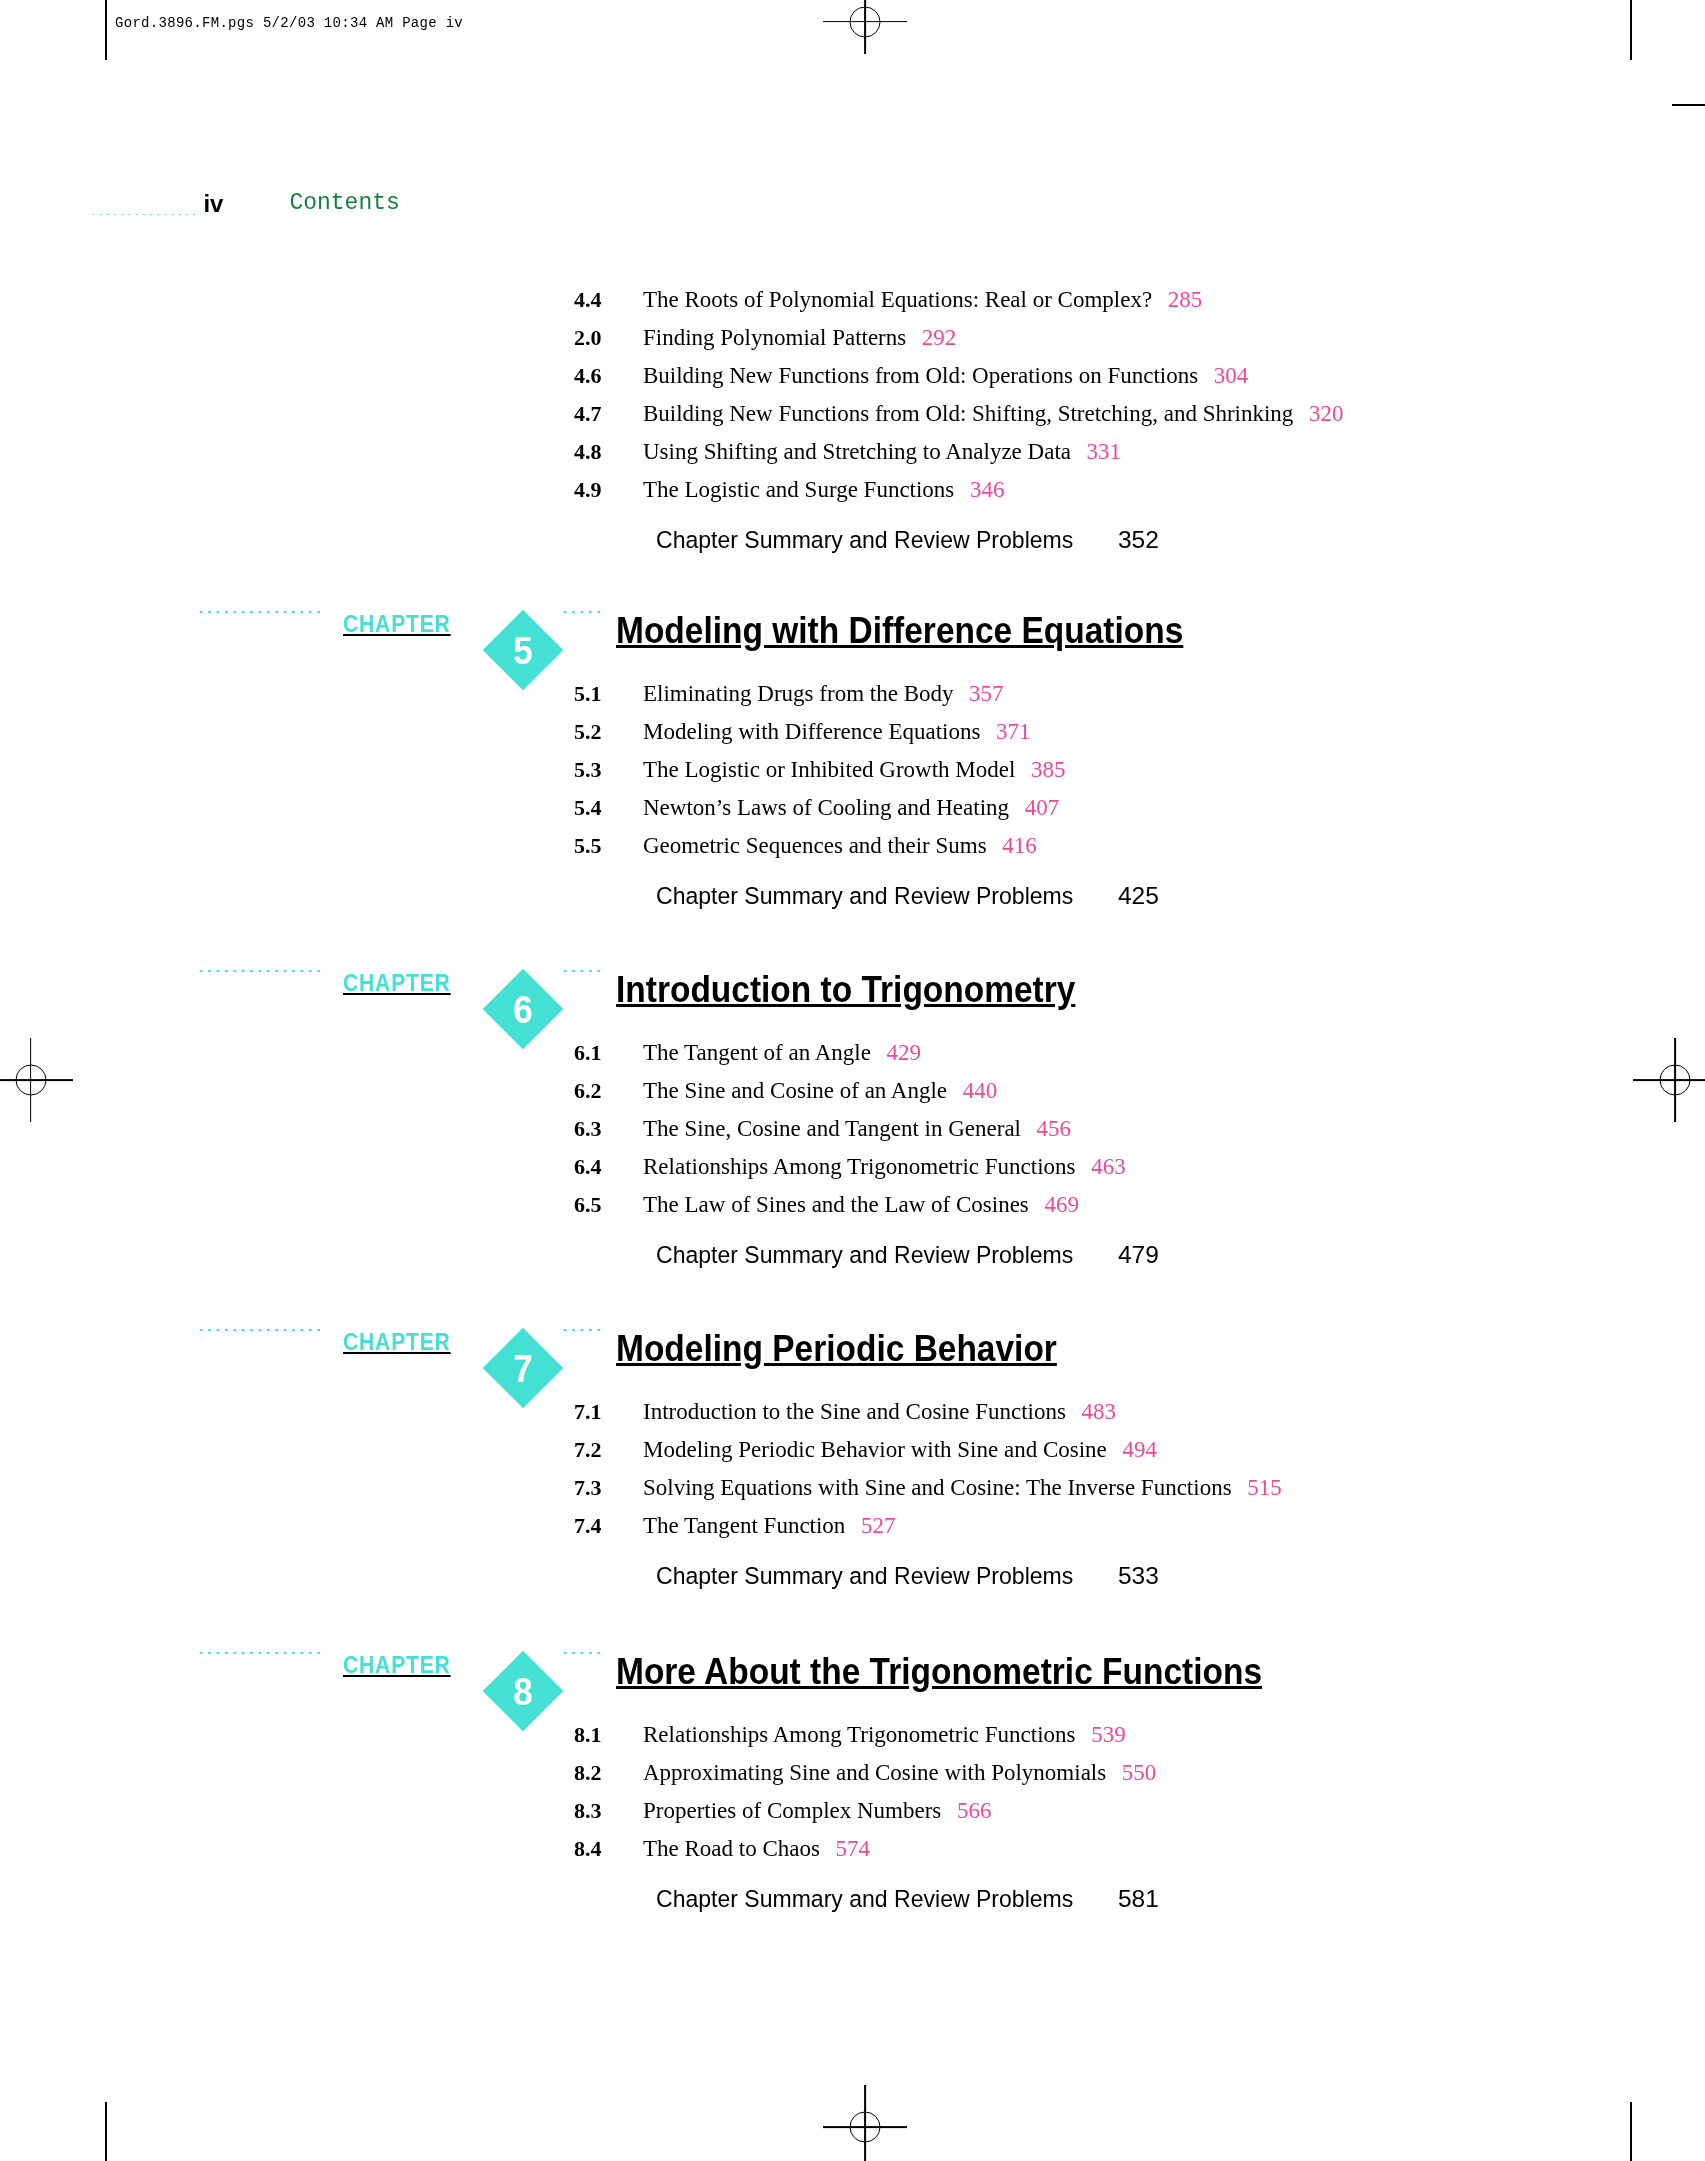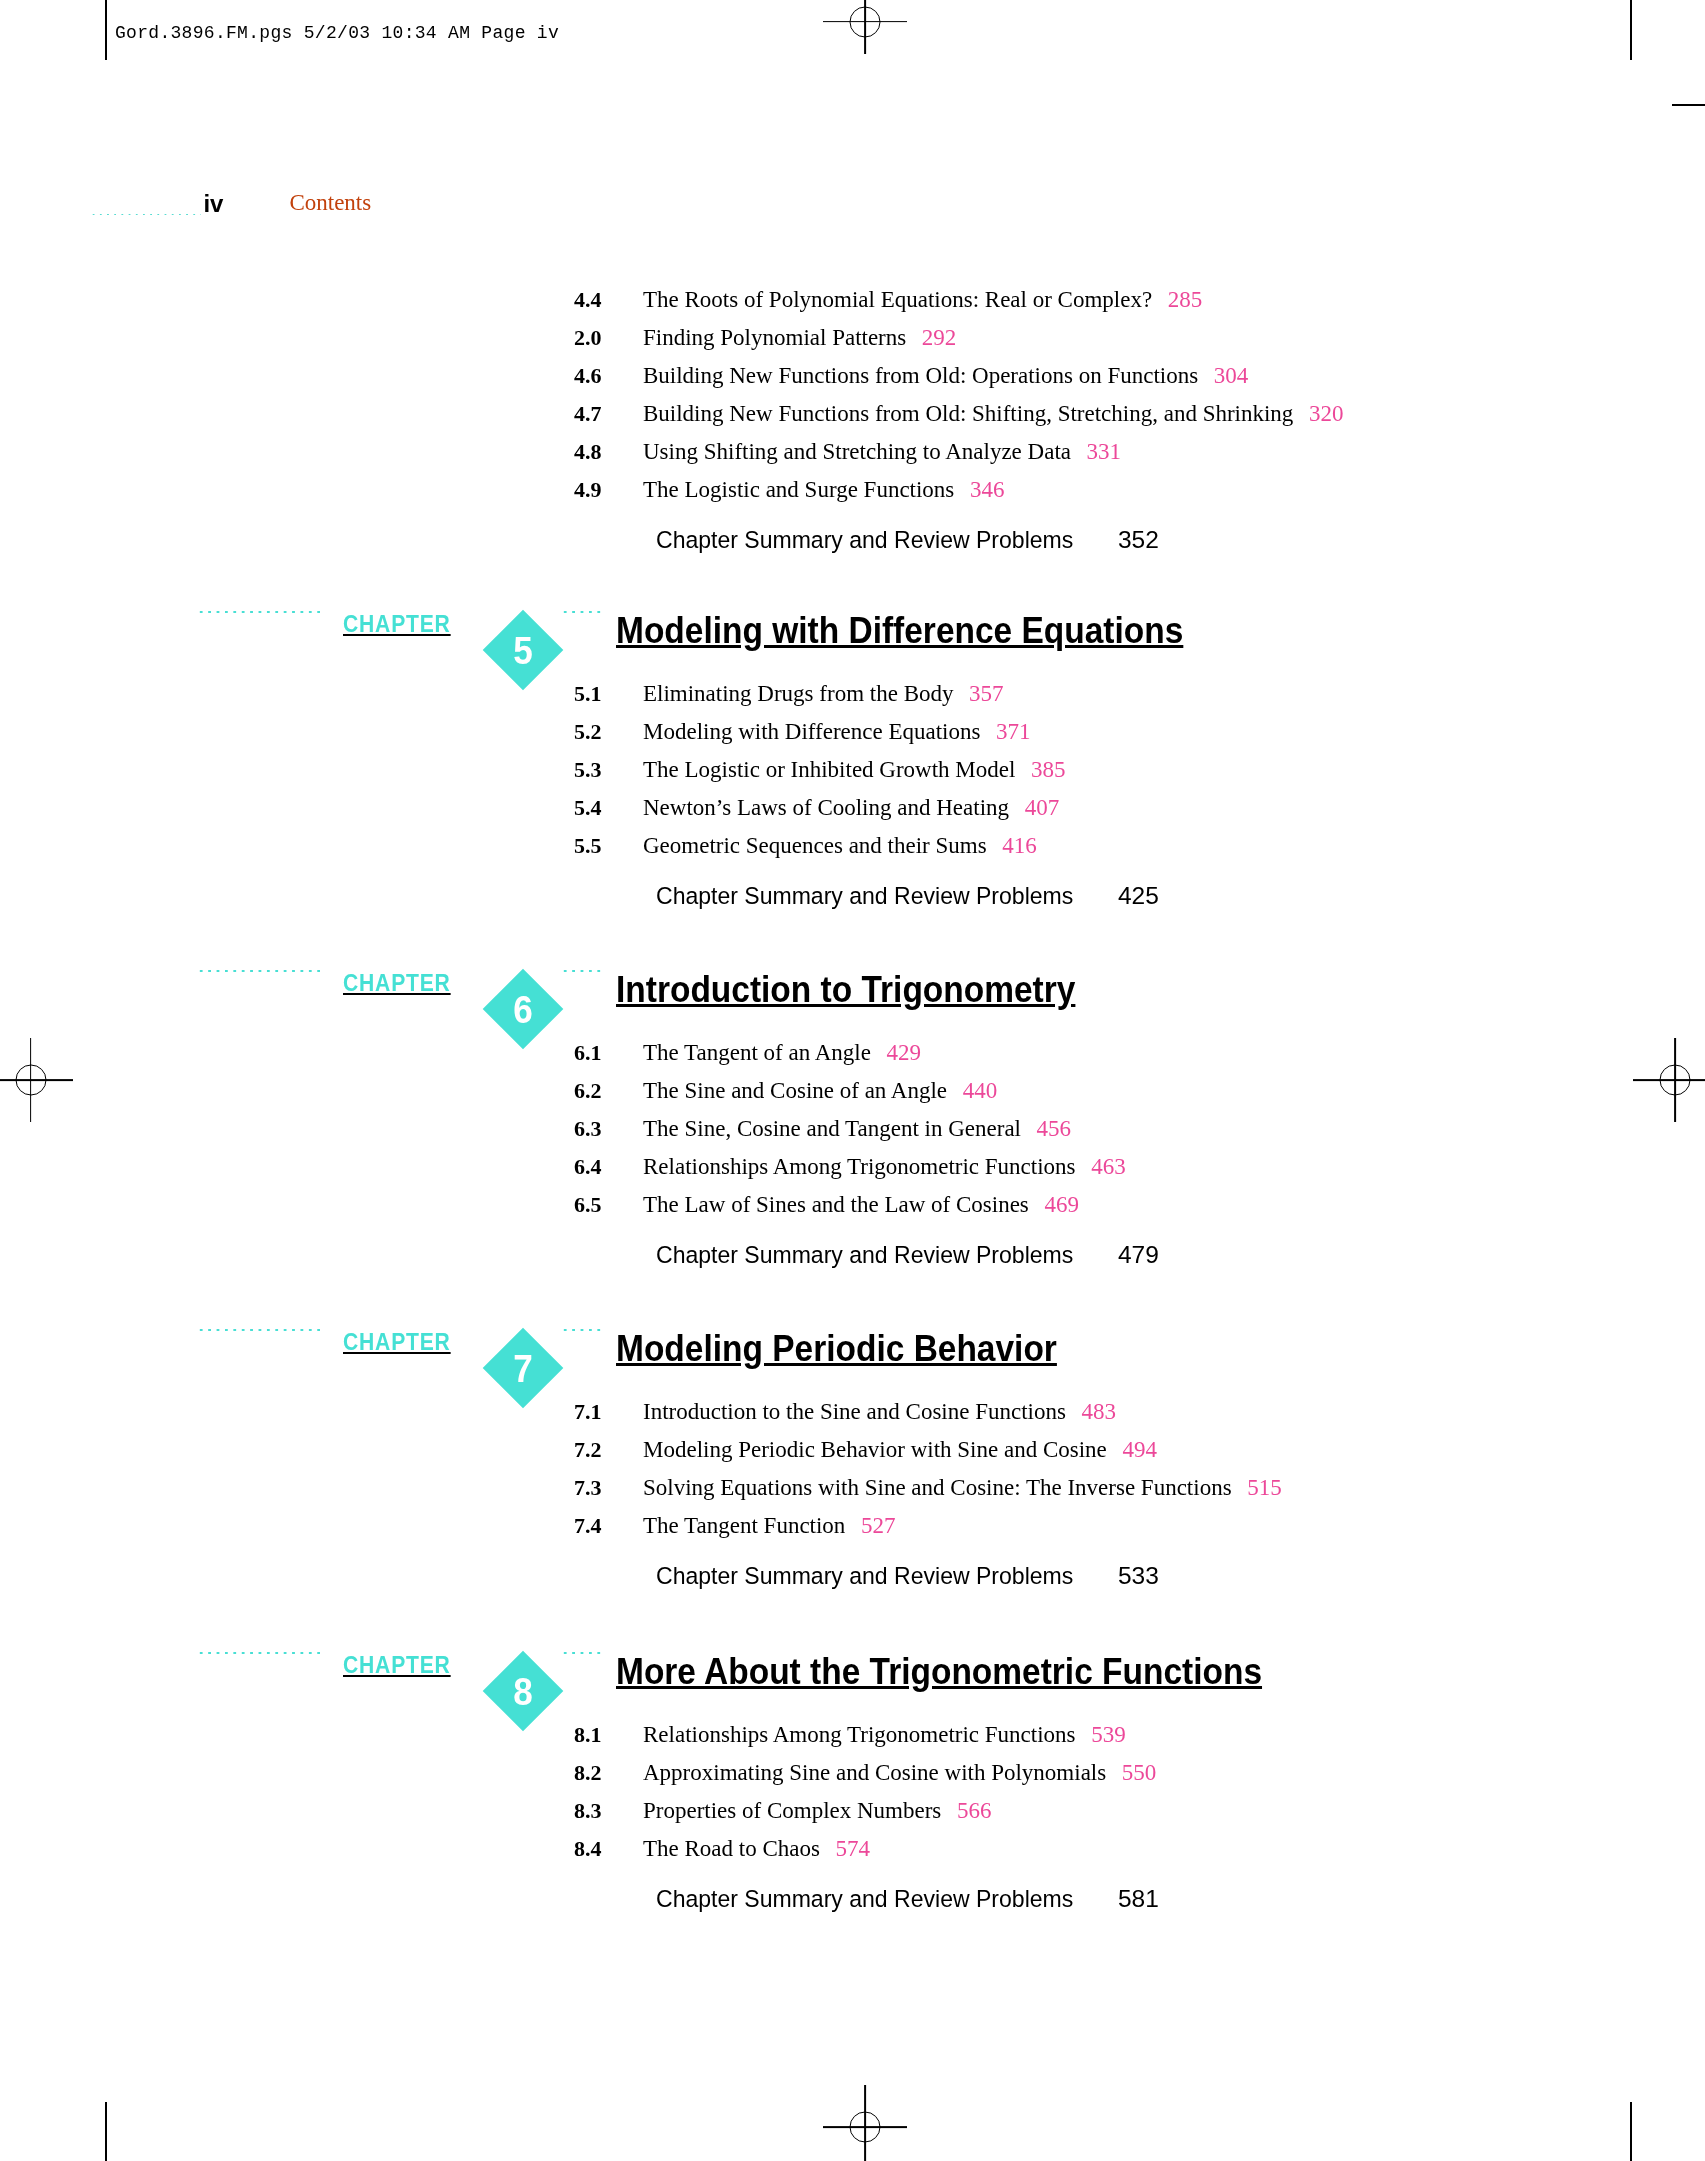--- a/index.html
+++ b/index.html
@@ -25,43 +25,43 @@
     position: absolute; width: 1.8px; background: #000;
     left: 50%; top: 50%; height: 84px; transform: translate(-50%, -50%);
   }
   .regmark .hbar {
     position: absolute; height: 1.8px; background: #000;
     left: 50%; top: 50%; width: 84px; transform: translate(-50%, -50%);
   }
 
   
   .slug {
-    position: absolute; left: 115px; top: 23px;
+    position: absolute; left: 115px; top: 15px;
     font-family: "Liberation Mono", monospace;
-    font-size: 18px; letter-spacing: 0.3px; color: #000;
+    font-size: 14px; letter-spacing: 0.3px; color: #000;
     white-space: pre;
   }
 
   .folio-row {
     position: absolute; left: 0; top: 190px; width: 100%;
     display: flex; align-items: flex-end;
   }
   .folio-leader {
     width: 111px; height: 3px; margin-left: 90px;
     background-image: radial-gradient(circle, #58dcd2 1px, rgba(0,0,0,0) 1px);
     background-size: 7.2px 3px; background-repeat: repeat-x;
   }
   .folio-num {
     font-family: "Liberation Sans", sans-serif;
     font-weight: bold; font-size: 24px; color: #000;
     margin-left: 2.4px; line-height: 1;
   }
   .folio-label {
-    font-family: Liberation Serif, serif;
-    font-size: 23px; color: #c2410c; margin-left: 66px;
+    font-family: Liberation Mono, monospace;
+    font-size: 23px; color: #15803d; margin-left: 66px;
   }
 
   
   .toc {
     position: absolute; left: 0; top: 0; width: 100%;
   }
 
   .group { position: absolute; left: 0; width: 100%; }
 
   

